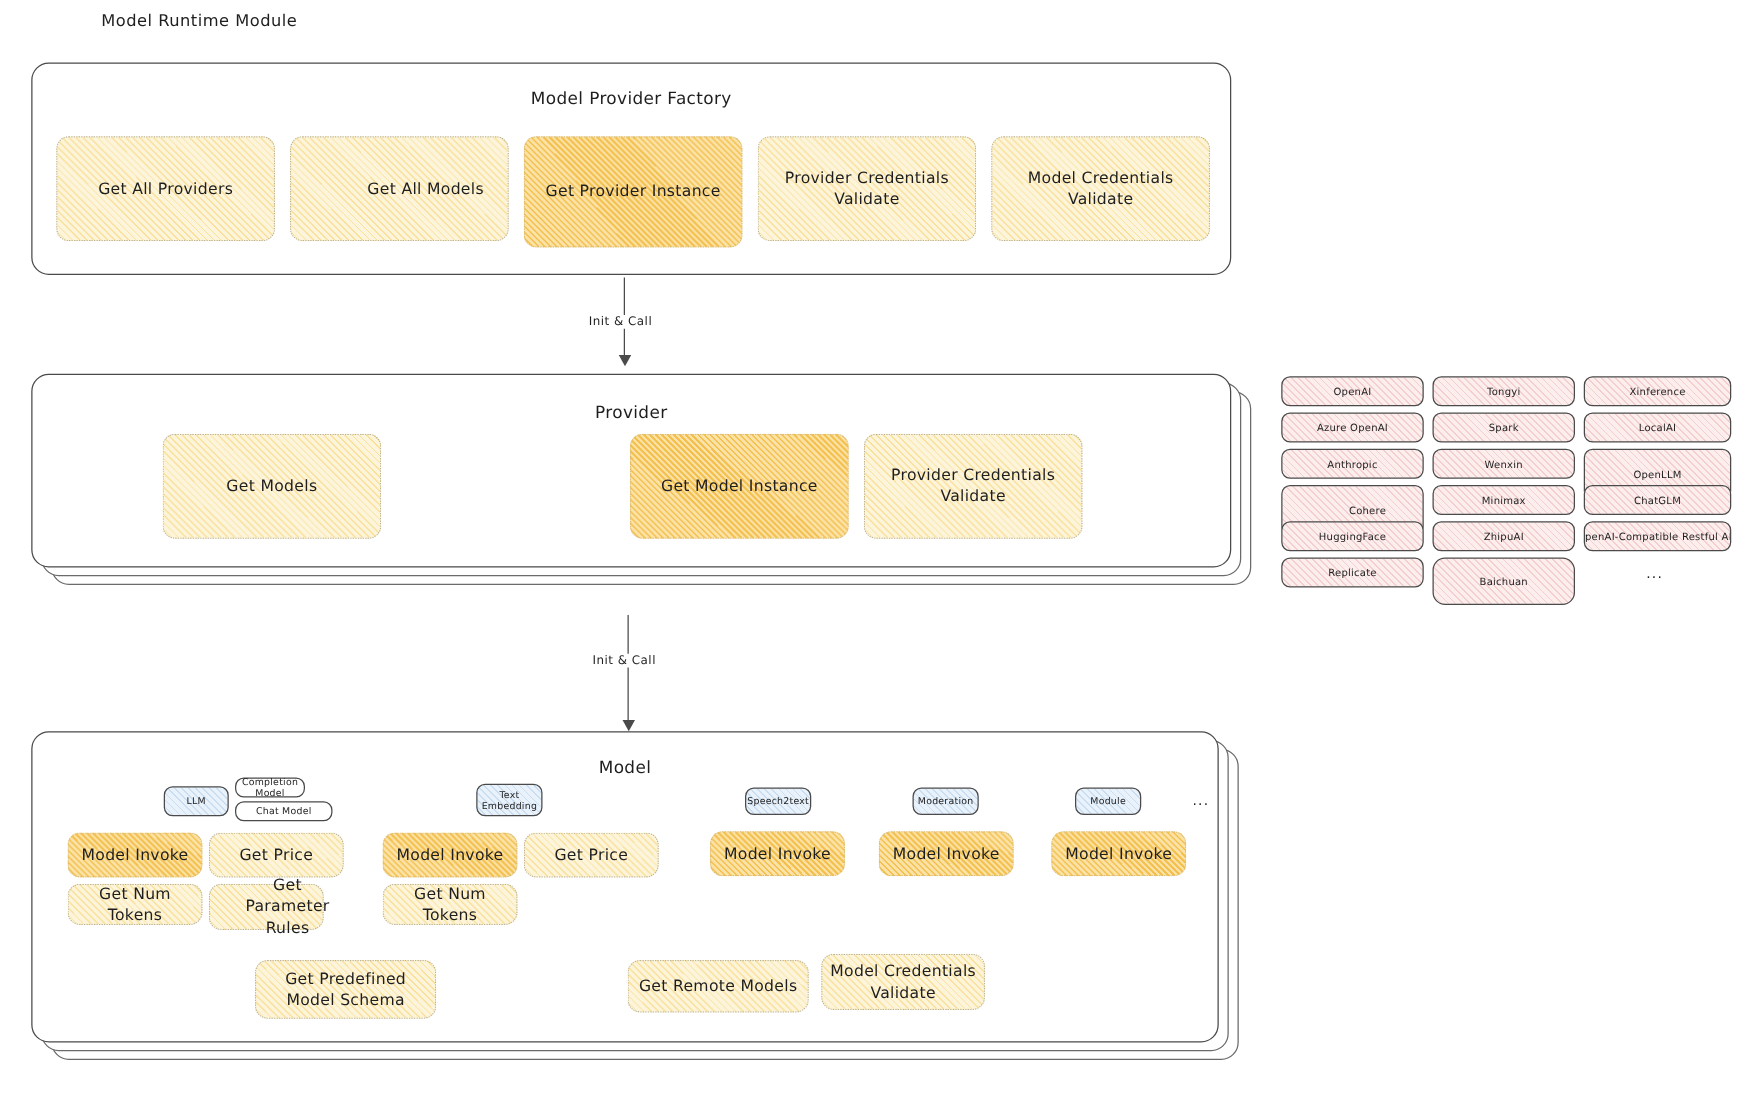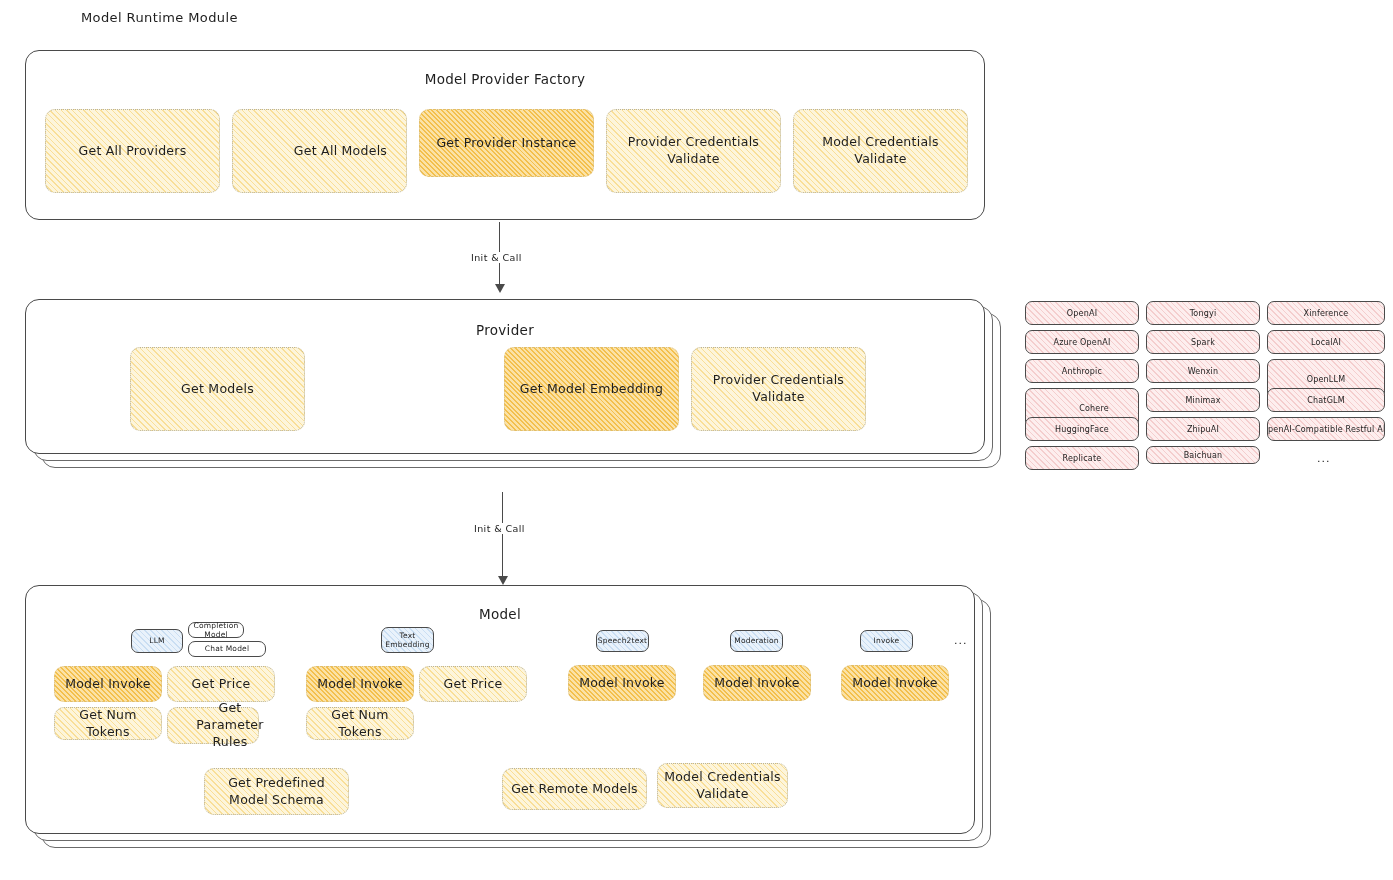--- a/index.html
+++ b/index.html
@@ -180,21 +180,21 @@
 
 <div class="sketch-card" style="left:25px; top:50px; width:960px; height:170px;">
   <div class="card-title" style="top:20px;">Model Provider Factory</div>
 
   <div class="hatch-box" style="left:19px; top:58px; width:175px; height:84px;">
     <span>Get All Providers</span>
   </div>
   <div class="hatch-box" style="left:206px; top:58px; width:175px; height:84px;padding-left:48px;">
     <span>Get All Models</span>
   </div>
-  <div class="hatch-box strong" style="left:393px; top:58px; width:175px; height:68px;">
+  <div class="hatch-box strong" style="left:393px; top:58px; width:175px; height:89px;">
     <span>Get Provider Instance</span>
   </div>
   <div class="hatch-box" style="left:580px; top:58px; width:175px; height:84px;">
     <span>Provider Credentials Validate</span>
   </div>
   <div class="hatch-box" style="left:767px; top:58px; width:175px; height:84px;">
     <span>Model Credentials Validate</span>
   </div>
 </div>
 
@@ -206,21 +206,21 @@
 
 <div class="stack-layer" style="left:41px; top:313px; width:960px; height:155px;"></div>
 <div class="stack-layer" style="left:33px; top:306px; width:960px; height:155px;"></div>
 <div class="sketch-card" style="left:25px; top:299px; width:960px; height:155px;">
   <div class="card-title" style="top:22px;">Provider</div>
 
   <div class="hatch-box" style="left:104px; top:47px; width:175px; height:84px;">
     <span>Get Models</span>
   </div>
   <div class="hatch-box strong" style="left:478px; top:47px; width:175px; height:84px;">
-    <span>Get Model Embedding</span>
+    <span>Get Model Instance</span>
   </div>
   <div class="hatch-box" style="left:665px; top:47px; width:175px; height:84px;">
     <span>Provider Credentials Validate</span>
   </div>
 </div>
 
 <div class="chip-grid" style="left:1025px; top:300px; width:360px; height:175px;">
 
   <div class="provider-chip" style="left:0px; top:1px; width:114px; height:24px;">
     <span>OpenAI</span>
@@ -249,21 +249,21 @@
   </div>
   <div class="provider-chip" style="left:121px; top:59px; width:114px; height:24px;">
     <span>Wenxin</span>
   </div>
   <div class="provider-chip" style="left:121px; top:88px; width:114px; height:24px;">
     <span>Minimax</span>
   </div>
   <div class="provider-chip" style="left:121px; top:117px; width:114px; height:24px;">
     <span>ZhipuAI</span>
   </div>
-  <div class="provider-chip" style="left:121px; top:146px; width:114px; height:18px;">
+  <div class="provider-chip" style="left:121px; top:146px; width:114px; height:38px;border-radius:10px;">
     <span>Baichuan</span>
   </div>
 
   <div class="provider-chip" style="left:242px; top:1px; width:118px; height:24px;">
     <span>Xinference</span>
   </div>
   <div class="provider-chip" style="left:242px; top:30px; width:118px; height:24px;">
     <span>LocalAI</span>
   </div>
   <div class="provider-chip" style="left:242px; top:59px; width:118px; height:41px;">
@@ -334,21 +334,21 @@
   </div>
 
   <div class="type-badge" style="left:704px; top:44px; width:53px; height:22px;">
     <span>Moderation</span>
   </div>
   <div class="hatch-box strong" style="left:677px; top:79px; width:108px; height:36px;">
     <span>Model Invoke</span>
   </div>
 
   <div class="type-badge" style="left:834px; top:44px; width:53px; height:22px;">
-    <span>Invoke</span>
+    <span>Module</span>
   </div>
   <div class="hatch-box strong" style="left:815px; top:79px; width:108px; height:36px;">
     <span>Model Invoke</span>
   </div>
 
   <div class="ellipsis-mark" style="left:928px; top:48px;">...</div>
 
   <div class="hatch-box" style="left:178px; top:182px; width:145px; height:47px;">
     <span>Get Predefined Model Schema</span>
   </div>

